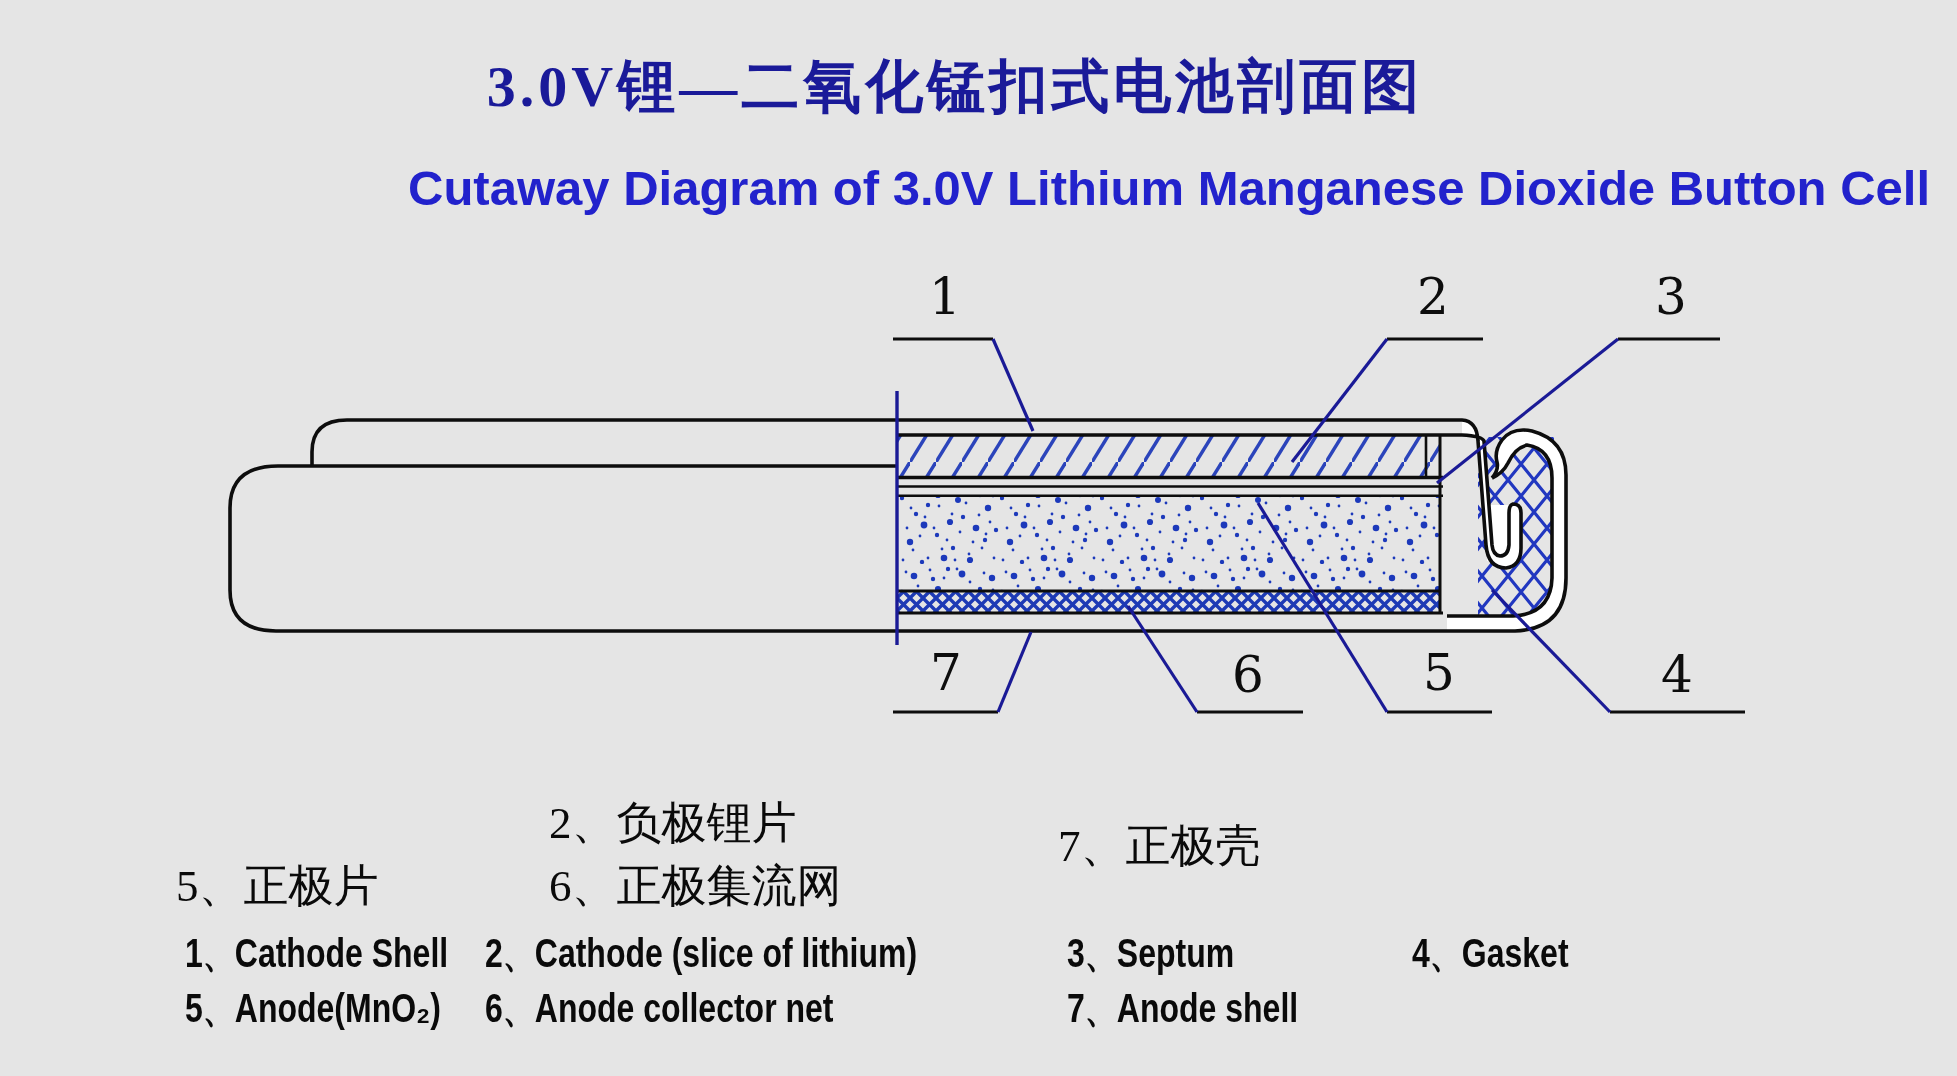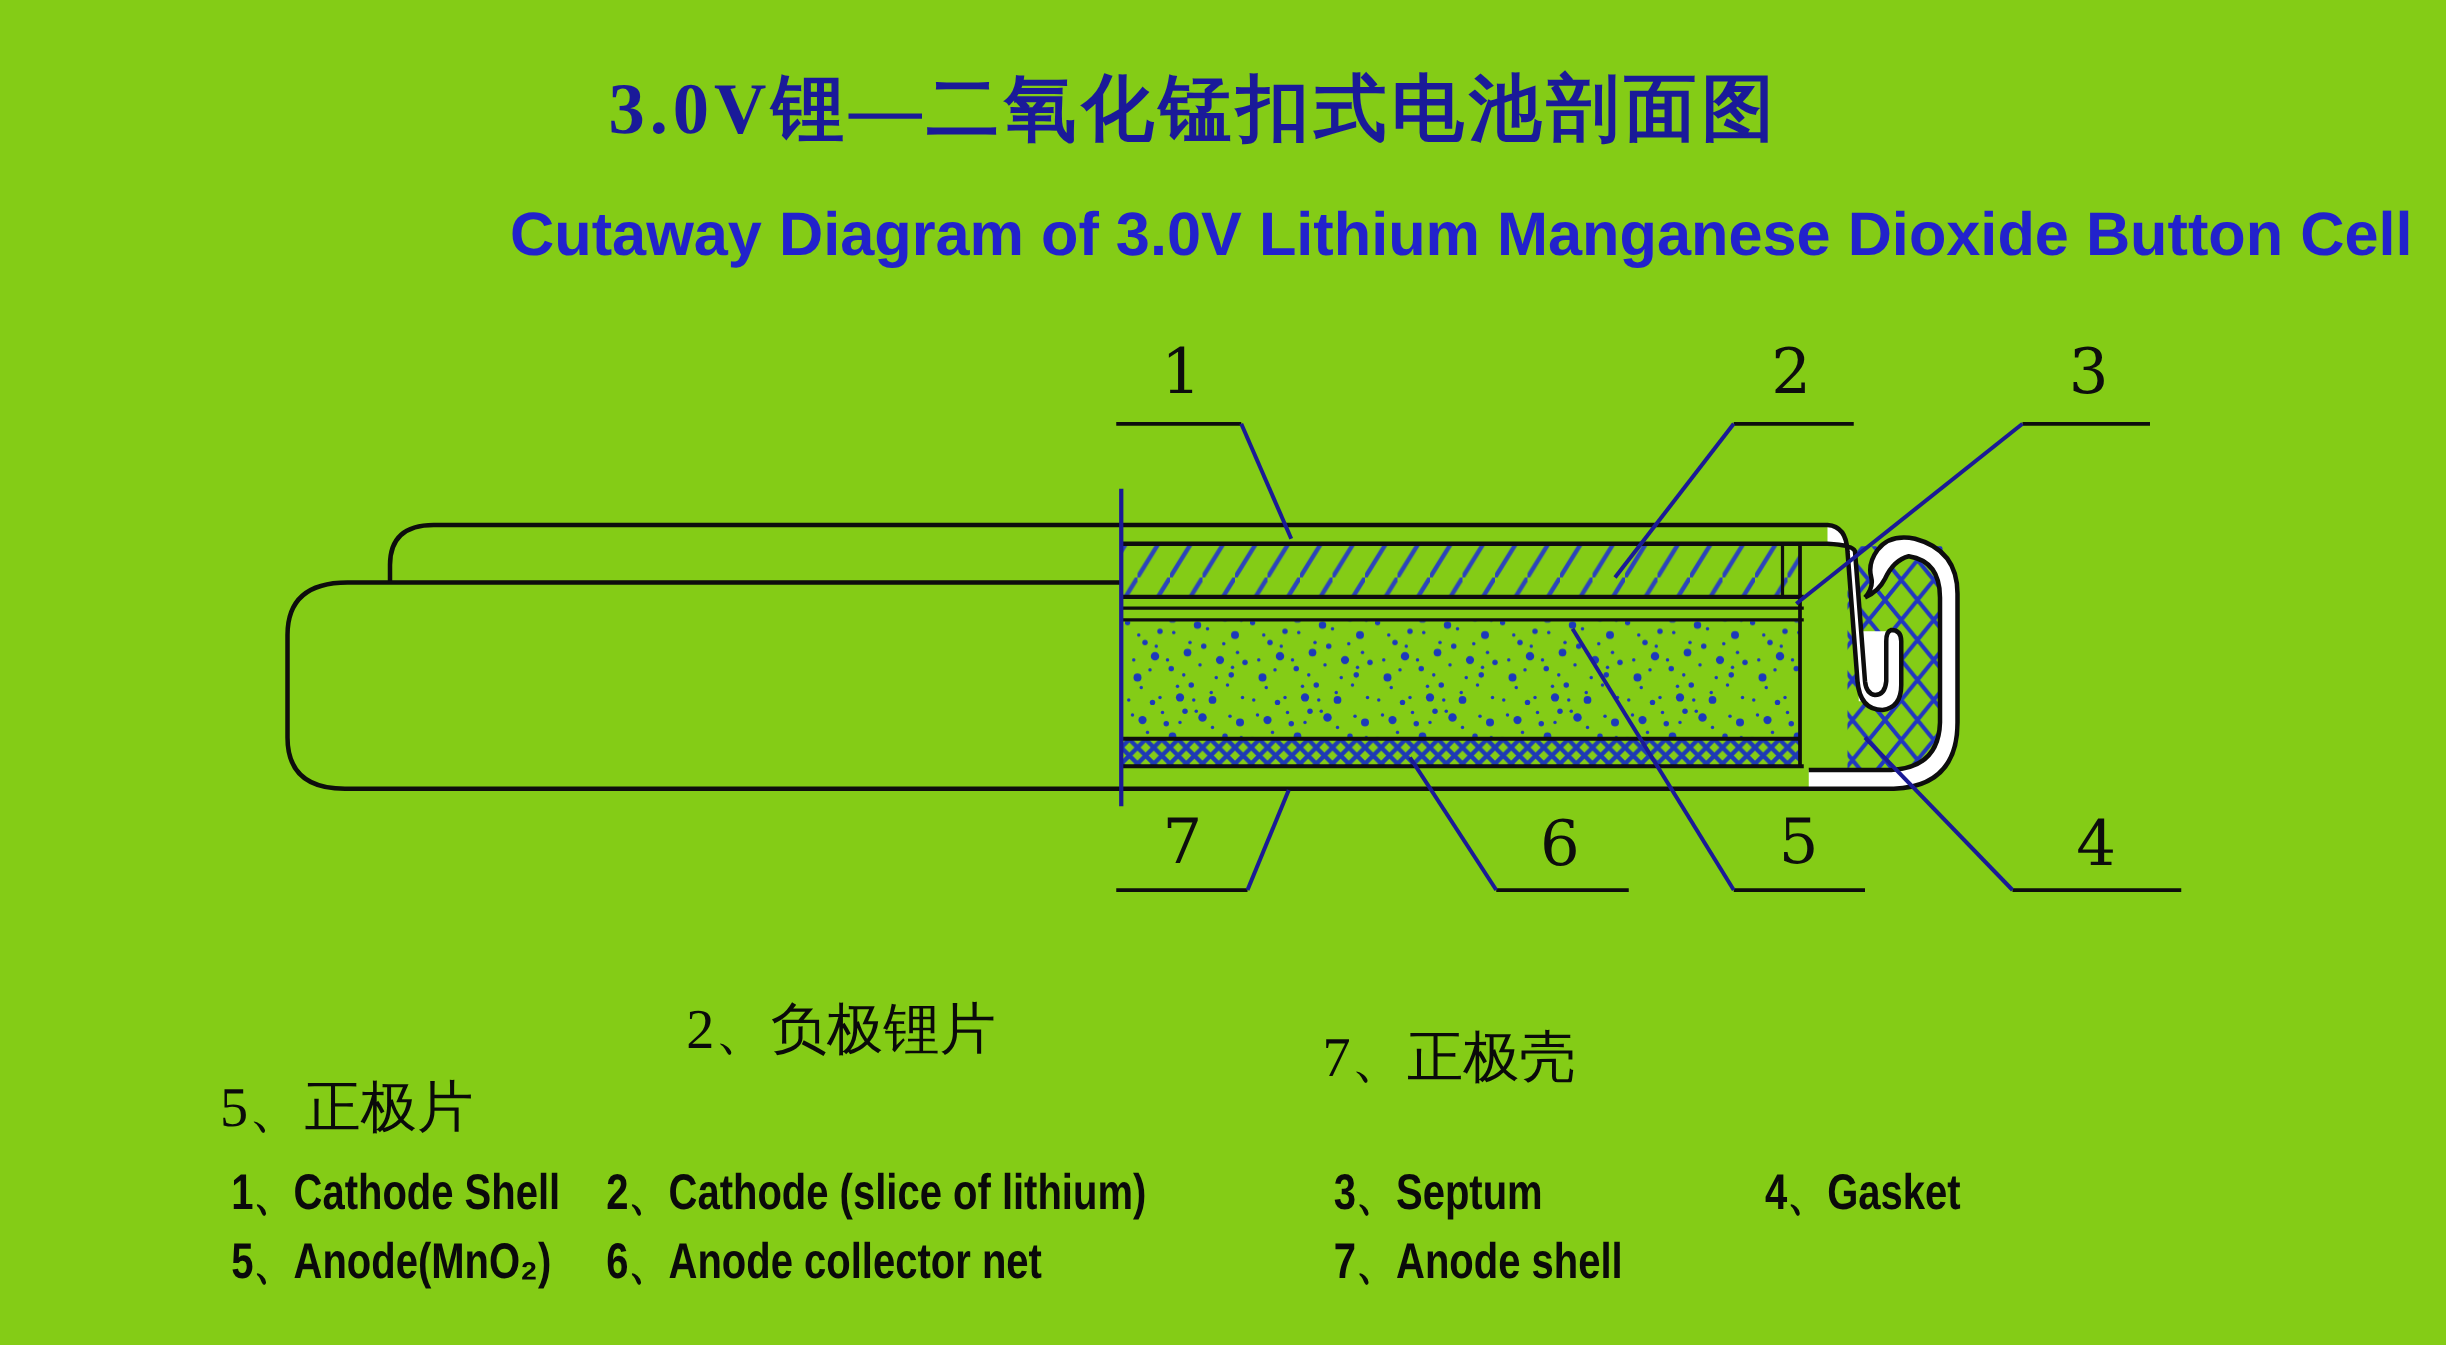--- a/index.html
+++ b/index.html
@@ -1,16 +1,16 @@
 <!DOCTYPE html>
 <html><head>
 <meta charset="utf-8">
 <style>
   html,body{margin:0;padding:0;background:#ffffff;}
-  .canvas{position:relative;width:1957px;height:1076px;background:#84cc16;overflow:hidden;
+  .canvas{position:relative;width:1957px;height:1076px;background:#e5e5e5;overflow:hidden;
           font-family:"Liberation Sans",sans-serif;}
   .title-zh{position:absolute;left:0;top:48px;width:1910px;text-align:center;
             font-family:"Liberation Serif","DejaVu Serif",serif;font-weight:700;
             font-size:58px;letter-spacing:4px;color:#1a1a99;white-space:nowrap;}
   .title-en{position:absolute;left:0;top:160px;width:1930px;text-align:right;
             font-family:"Liberation Sans",sans-serif;font-weight:700;
             font-size:49px;color:#2222cc;white-space:nowrap;}
   .fig{position:absolute;left:0;top:0;width:1957px;height:1076px;}
   .num{position:absolute;width:64px;text-align:center;line-height:1;
        font-family:"DejaVu Serif",serif;font-size:50px;color:#0d0d0d;}
@@ -173,20 +173,21 @@
   <span class="num" style="left:913px;top:272px">1</span>
   <span class="num" style="left:1401px;top:272px">2</span>
   <span class="num" style="left:1639px;top:272px">3</span>
   <span class="num" style="left:914px;top:648px">7</span>
   <span class="num" style="left:1216px;top:650px">6</span>
   <span class="num" style="left:1407px;top:648px">5</span>
   <span class="num" style="left:1645px;top:650px">4</span>
 
   <span class="lg-zh" style="left:549px;top:793px">2、负极锂片</span>
   <span class="lg-zh" style="left:176px;top:856px">5、正极片</span>
+  <span class="lg-zh" style="left:549px;top:856px">6、正极集流网</span>
   <span class="lg-zh" style="left:1058px;top:816px">7、正极壳</span>
 
   <span class="lg-en" style="left:185px;top:926px">1、Cathode Shell</span>
   <span class="lg-en" style="left:485px;top:926px">2、Cathode (slice of lithium)</span>
   <span class="lg-en" style="left:1067px;top:926px">3、Septum</span>
   <span class="lg-en" style="left:1412px;top:926px">4、Gasket</span>
   <span class="lg-en" style="left:185px;top:981px">5、Anode(MnO₂)</span>
   <span class="lg-en" style="left:485px;top:981px">6、Anode collector net</span>
   <span class="lg-en" style="left:1067px;top:981px">7、Anode shell</span>
 

